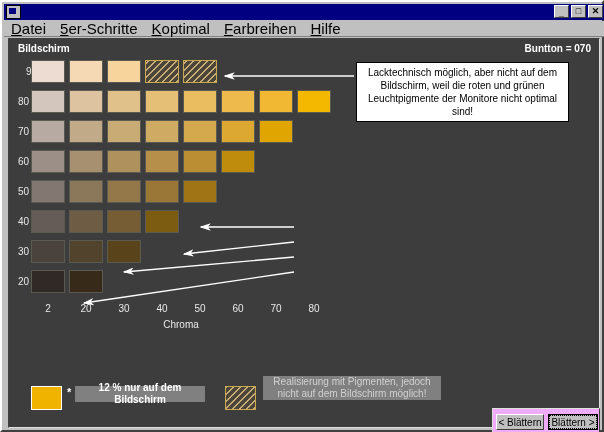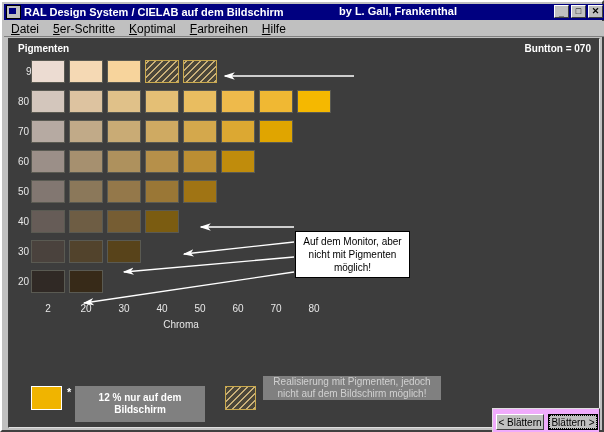--- a/index.html
+++ b/index.html
@@ -51,21 +51,21 @@
     font-family:"Liberation Sans", sans-serif;font-weight:bold;
   }
   .wbtn.min span{line-height:15px;}
   
   .menubar{
     position:absolute;left:2px;top:19px;width:600px;height:15px;
     background:#c0c0c0;display:flex;align-items:center;
     border-bottom:1px solid #808080;
   }
   .menu-item{
-    font-size:12px;color:#000;padding:0 7px;white-space:nowrap;
+    font-size:15px;color:#000;padding:0 7px;white-space:nowrap;
   }
   .menu-item u{text-decoration:underline;}
   
   .client{
     position:absolute;left:6px;top:36px;width:592px;height:390px;
     background:#3d3d3d;box-sizing:border-box;
     border-top:1px solid #404040;border-left:1px solid #404040;
     border-right:1px solid #dfdfdf;border-bottom:1px solid #dfdfdf;
     overflow:hidden;
   }
@@ -161,22 +161,20 @@
     box-sizing:border-box;
   }
 </style>
 </head>
 <body>
 
 <div class="window">
 
   <div class="titlebar">
     <div class="title-icon"></div>
-    <div class="title-text">RAL Design System / CIELAB auf dem Bildschirm</div>
-    <div class="title-sub">by L. Gall, Frankenthal</div>
     <div class="wbtns">
       <div class="wbtn min">
           <span>_</span>
         </div>
       <div class="wbtn">
           <span>□</span>
         </div>
       <div class="wbtn">
           <span>✕</span>
         </div>
@@ -186,21 +184,21 @@
   <div class="menubar">
     <div class="menu-item"><u>D</u><span>atei</span></div>
     <div class="menu-item"><u>5</u><span>er-Schritte</span></div>
     <div class="menu-item"><u>K</u><span>optimal</span></div>
     <div class="menu-item"><u>F</u><span>arbreihen</span></div>
     <div class="menu-item"><u>H</u><span>ilfe</span></div>
   </div>
 
   <div class="client">
 
-    <div class="lightness-label">Pigmenten</div>
+    <div class="lightness-label">Bildschirm</div>
     <div class="buntton">Buntton = 070</div>
 
     <div class="chart" id="chart-root">
         <div class="ytick" style="left: 8px; top: 27px;">90</div>
         <div class="cell solid" style="left: 22px; top: 21px; background: rgb(236, 220, 210);"></div>
         <div class="cell solid" style="left: 60px; top: 21px; background: rgb(245, 217, 180);"></div>
         <div class="cell solid" style="left: 98px; top: 21px; background: rgb(247, 212, 156);"></div>
         <div class="cell hatch" style="left: 136px; top: 21px;"></div>
         <div class="cell hatch" style="left: 174px; top: 21px;"></div>
         <div class="ytick" style="left: 0px; top: 57px;">80</div>
@@ -264,26 +262,26 @@
       </defs>
 
       <path d="M345,37 L216,37" stroke="#ffffff" stroke-width="1.4" fill="none" marker-end="url(#ah)"></path>
 
       <path d="M285,188 L192,188" stroke="#ffffff" stroke-width="1.4" fill="none" marker-end="url(#ah)"></path>
       <path d="M285,203 L175,215" stroke="#ffffff" stroke-width="1.4" fill="none" marker-end="url(#ah)"></path>
       <path d="M285,218 L115,233" stroke="#ffffff" stroke-width="1.4" fill="none" marker-end="url(#ah)"></path>
       <path d="M285,233 L75,264" stroke="#ffffff" stroke-width="1.4" fill="none" marker-end="url(#ah)"></path>
     </svg>
 
-
-    <div class="callout" style="left:286px;top:192px;width:115px;">Auf dem Monitor, aber nicht mit Pigmenten möglich!</div>
+    <div class="callout" style="left:347px;top:23px;width:213px;">Lacktechnisch möglich, aber nicht auf dem Bildschirm, weil die roten und grünen Leuchtpigmente der Monitore nicht optimal sind!</div>
+
 
     <div class="legend-sw solid" style="left:22px;top:347px;"></div>
     <div class="legend-star" style="left:58px;top:347px;">*</div>
-    <div class="legend-box" style="left:66px;top:347px;width:130px;height:36px;">12 % nur auf dem Bildschirm</div>
+    <div class="legend-box" style="left:66px;top:347px;width:130px;height:16px;">12 % nur auf dem Bildschirm</div>
 
     <div class="legend-sw hatch" style="left:216px;top:347px;"></div>
     <div class="legend-box dim" style="left:254px;top:337px;width:178px;height:24px;">Realisierung mit Pigmenten, jedoch nicht auf dem Bildschirm möglich!</div>
   </div>
 
   <div class="btnpanel">
     <div class="btn" style="left:3px;top:5px;width:48px;height:16px;">&lt; Blättern</div>
     <div class="btn focused" style="left:55px;top:5px;width:50px;height:16px;">
         <span class="inner">Blättern &gt;</span>
       </div>

